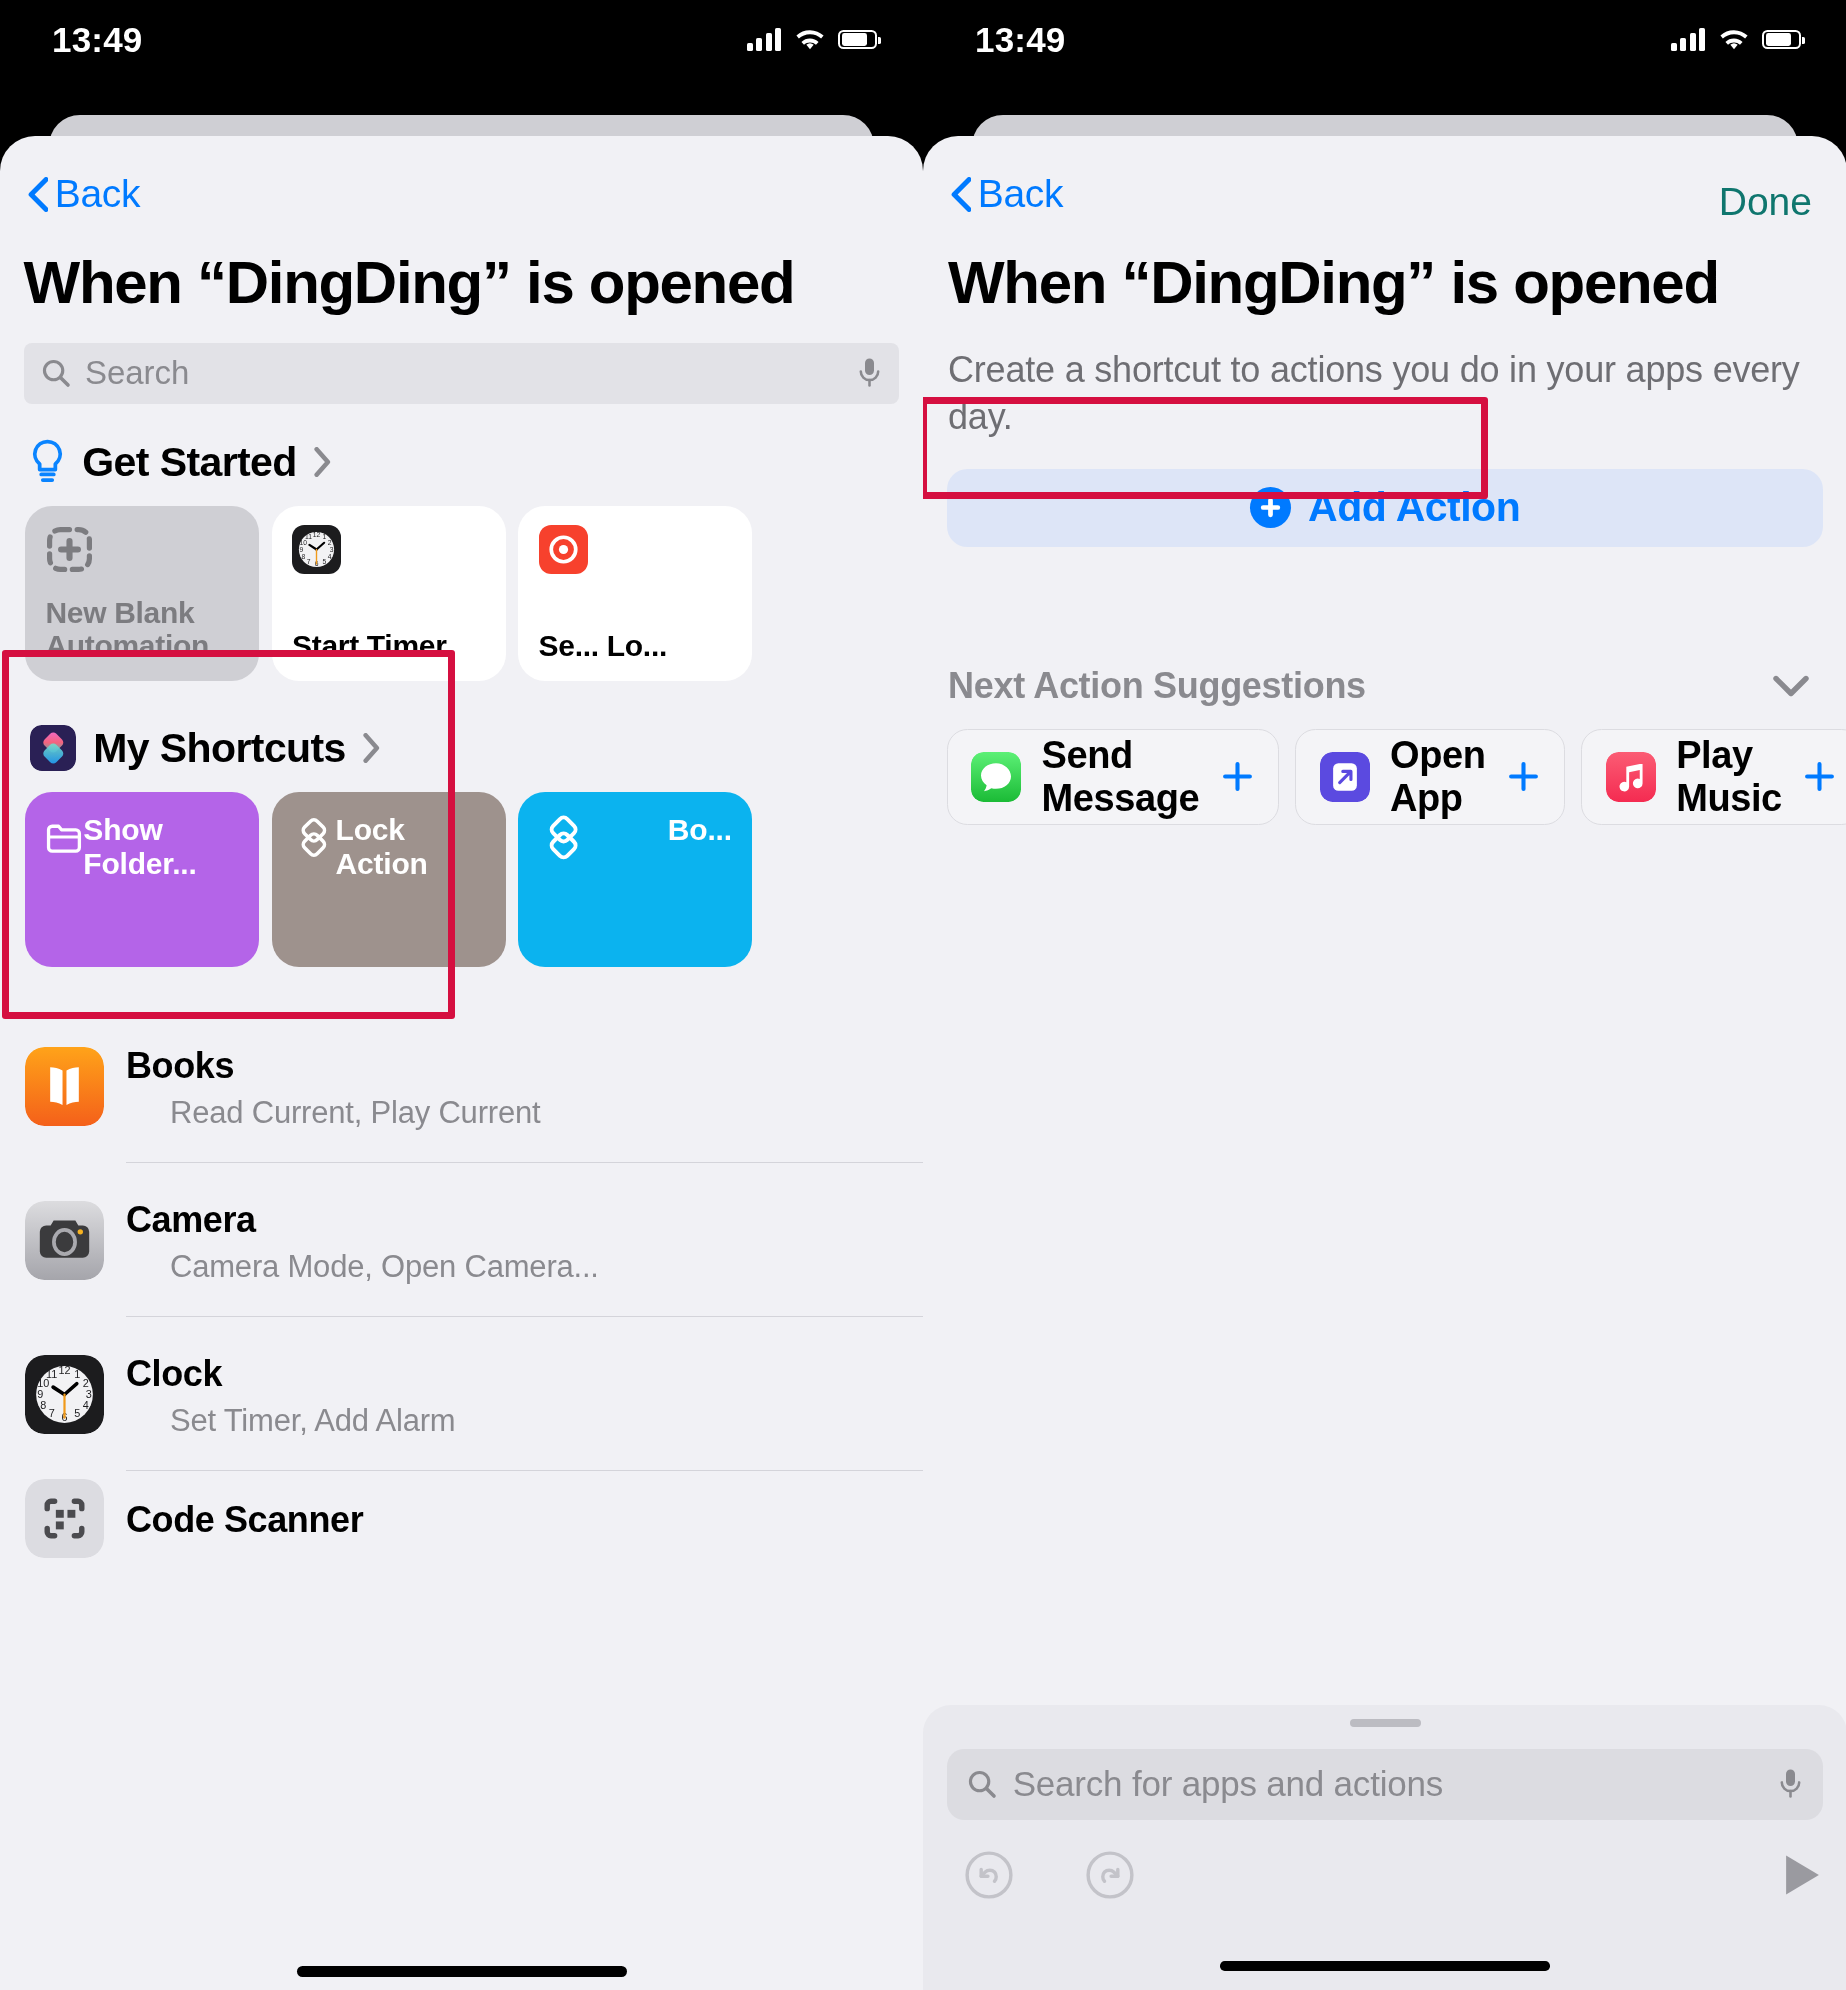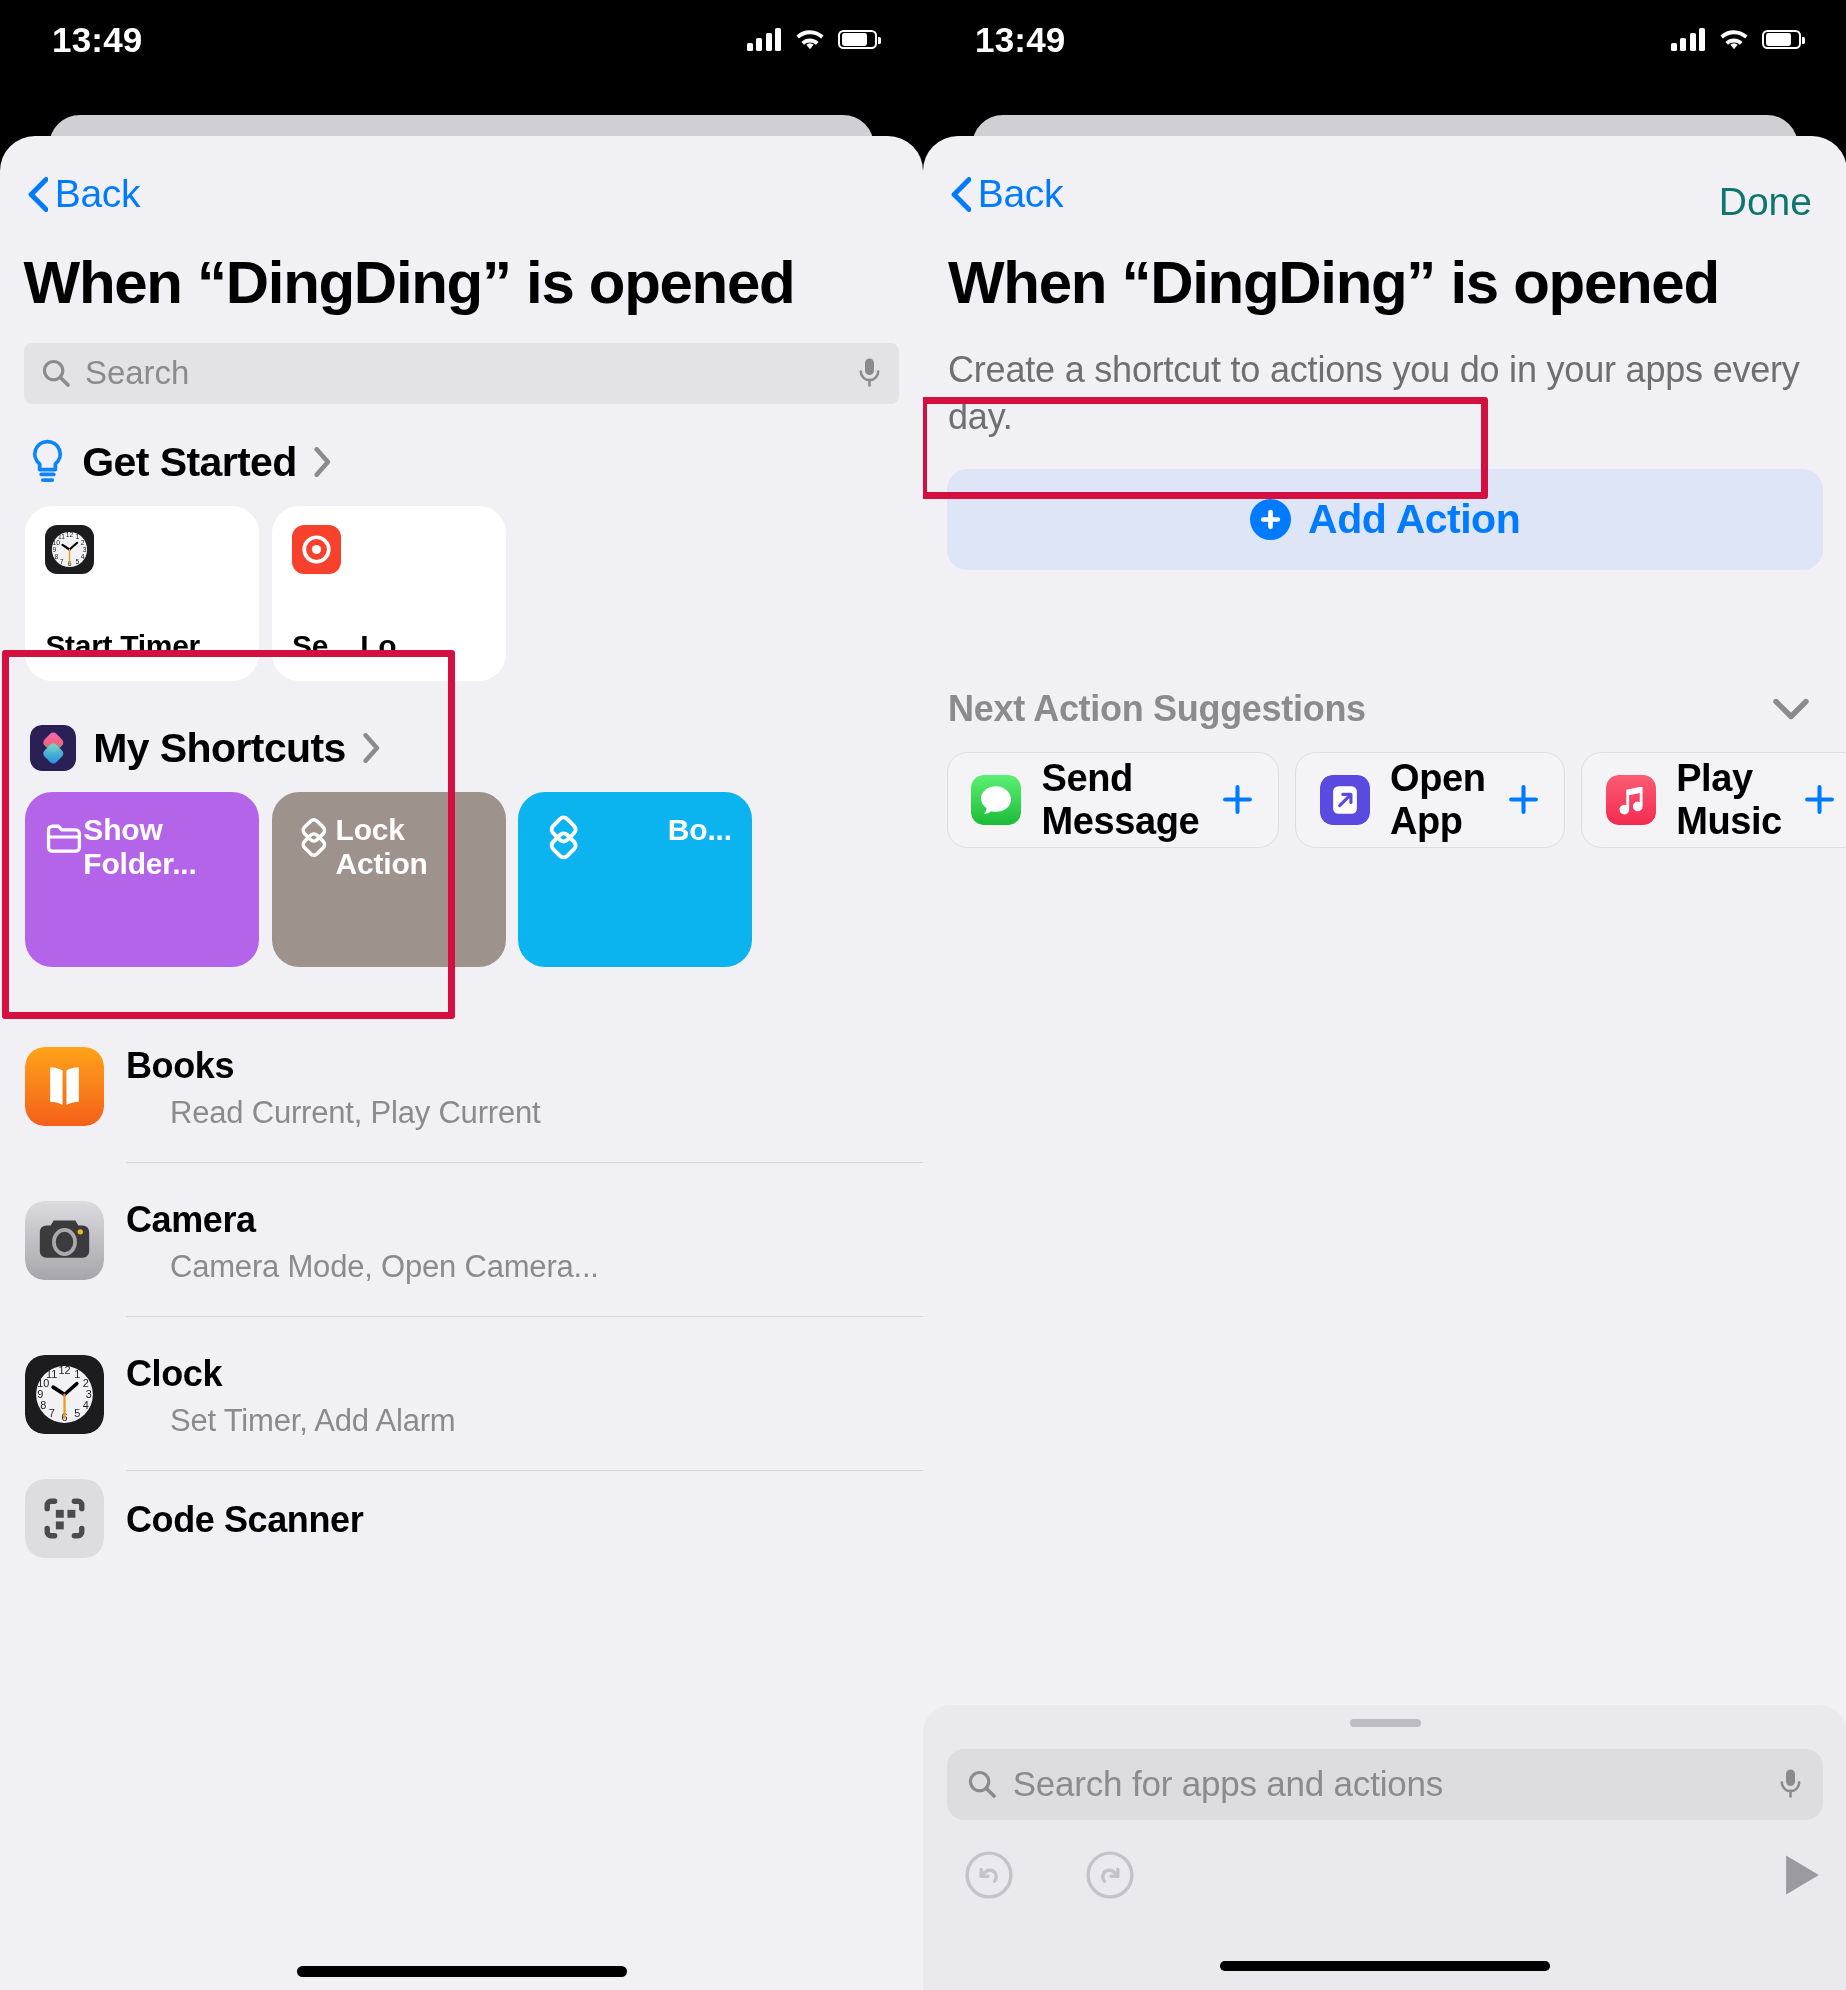--- a/index.html
+++ b/index.html
@@ -132,21 +132,21 @@
   .approw .divider {
     position: absolute; left: 101px; right: 0; bottom: 0; height: 1.6px; background: #d4d4da;
   }
 
   
   .subtitle {
     font-size: 36px; color: #6e6e73; line-height: 1.32;
     padding: 31px 35px 0 25px; letter-spacing: -0.2px;
   }
   .addaction {
-    margin: 28px 23.6px 0 23.6px; height: 101px; border-radius: 20.4px;
+    margin: 28px 23.6px 0 23.6px; height: 78px; border-radius: 20.4px;
     background: #dde5f7; display: flex; align-items: center;
     justify-content: center; gap: 17.3px; cursor: pointer;
   }
   .addaction .pl-circle {
     width: 41px; height: 41px; border-radius: 50%; background: #007aff;
     display: flex; align-items: center; justify-content: center; flex: none;
   }
   .addaction .lbl { font-size: 41px; font-weight: 800; color: #007aff; letter-spacing: -0.5px; }
 
   .sugg-head {
@@ -258,20 +258,29 @@
           <path d="M11 1.6a8 8 0 00-5 14.3v3.6h10v-3.6A8 8 0 0011 1.6z" stroke="#0a84ff" stroke-width="2.4" fill="none" stroke-linejoin="round"></path>
           <path d="M7 22.6h8M8 26.2h6" stroke="#0a84ff" stroke-width="2.4" stroke-linecap="round"></path>
         </svg>
         <span class="ttl">Get Started</span>
         <svg class="chev-right" viewBox="0 0 11 20">
           <path d="M1.5 1.5L9 10l-7.5 8.5" stroke="#8a8a8f" stroke-width="3" fill="none" stroke-linecap="round" stroke-linejoin="round"></path>
         </svg>
       </div>
 
       <div class="cardrow">
+        <div class="card blank">
+          <svg class="card-ico" viewBox="0 0 32 32">
+            <g stroke="#7c7c80" stroke-width="3.4" stroke-linecap="round" fill="none" stroke-dasharray="6 5">
+              <rect x="3" y="3" width="26" height="26" rx="7"></rect>
+            </g>
+            <path d="M16 10.5v11M10.5 16h11" stroke="#7c7c80" stroke-width="4" stroke-linecap="round"></path>
+          </svg>
+          <div class="lbl">New Blank Automation</div>
+        </div>
 
         <div class="card white">
           <div class="card-ico">
             <svg viewBox="0 0 32 32" style="width:100%;height:100%">
               <rect x="0" y="0" width="32" height="32" rx="8" fill="#1c1c1e"></rect>
               <circle cx="16" cy="16" r="11.5" fill="#f2f2f4"></circle>
               <g fill="#1c1c1e" font-size="4.4" font-family="Liberation Sans, sans-serif" text-anchor="middle">
                 <text x="16" y="7.8">12</text>
                   <text x="21.2" y="9.3">1</text>
                   <text x="24.6" y="13">2</text>

